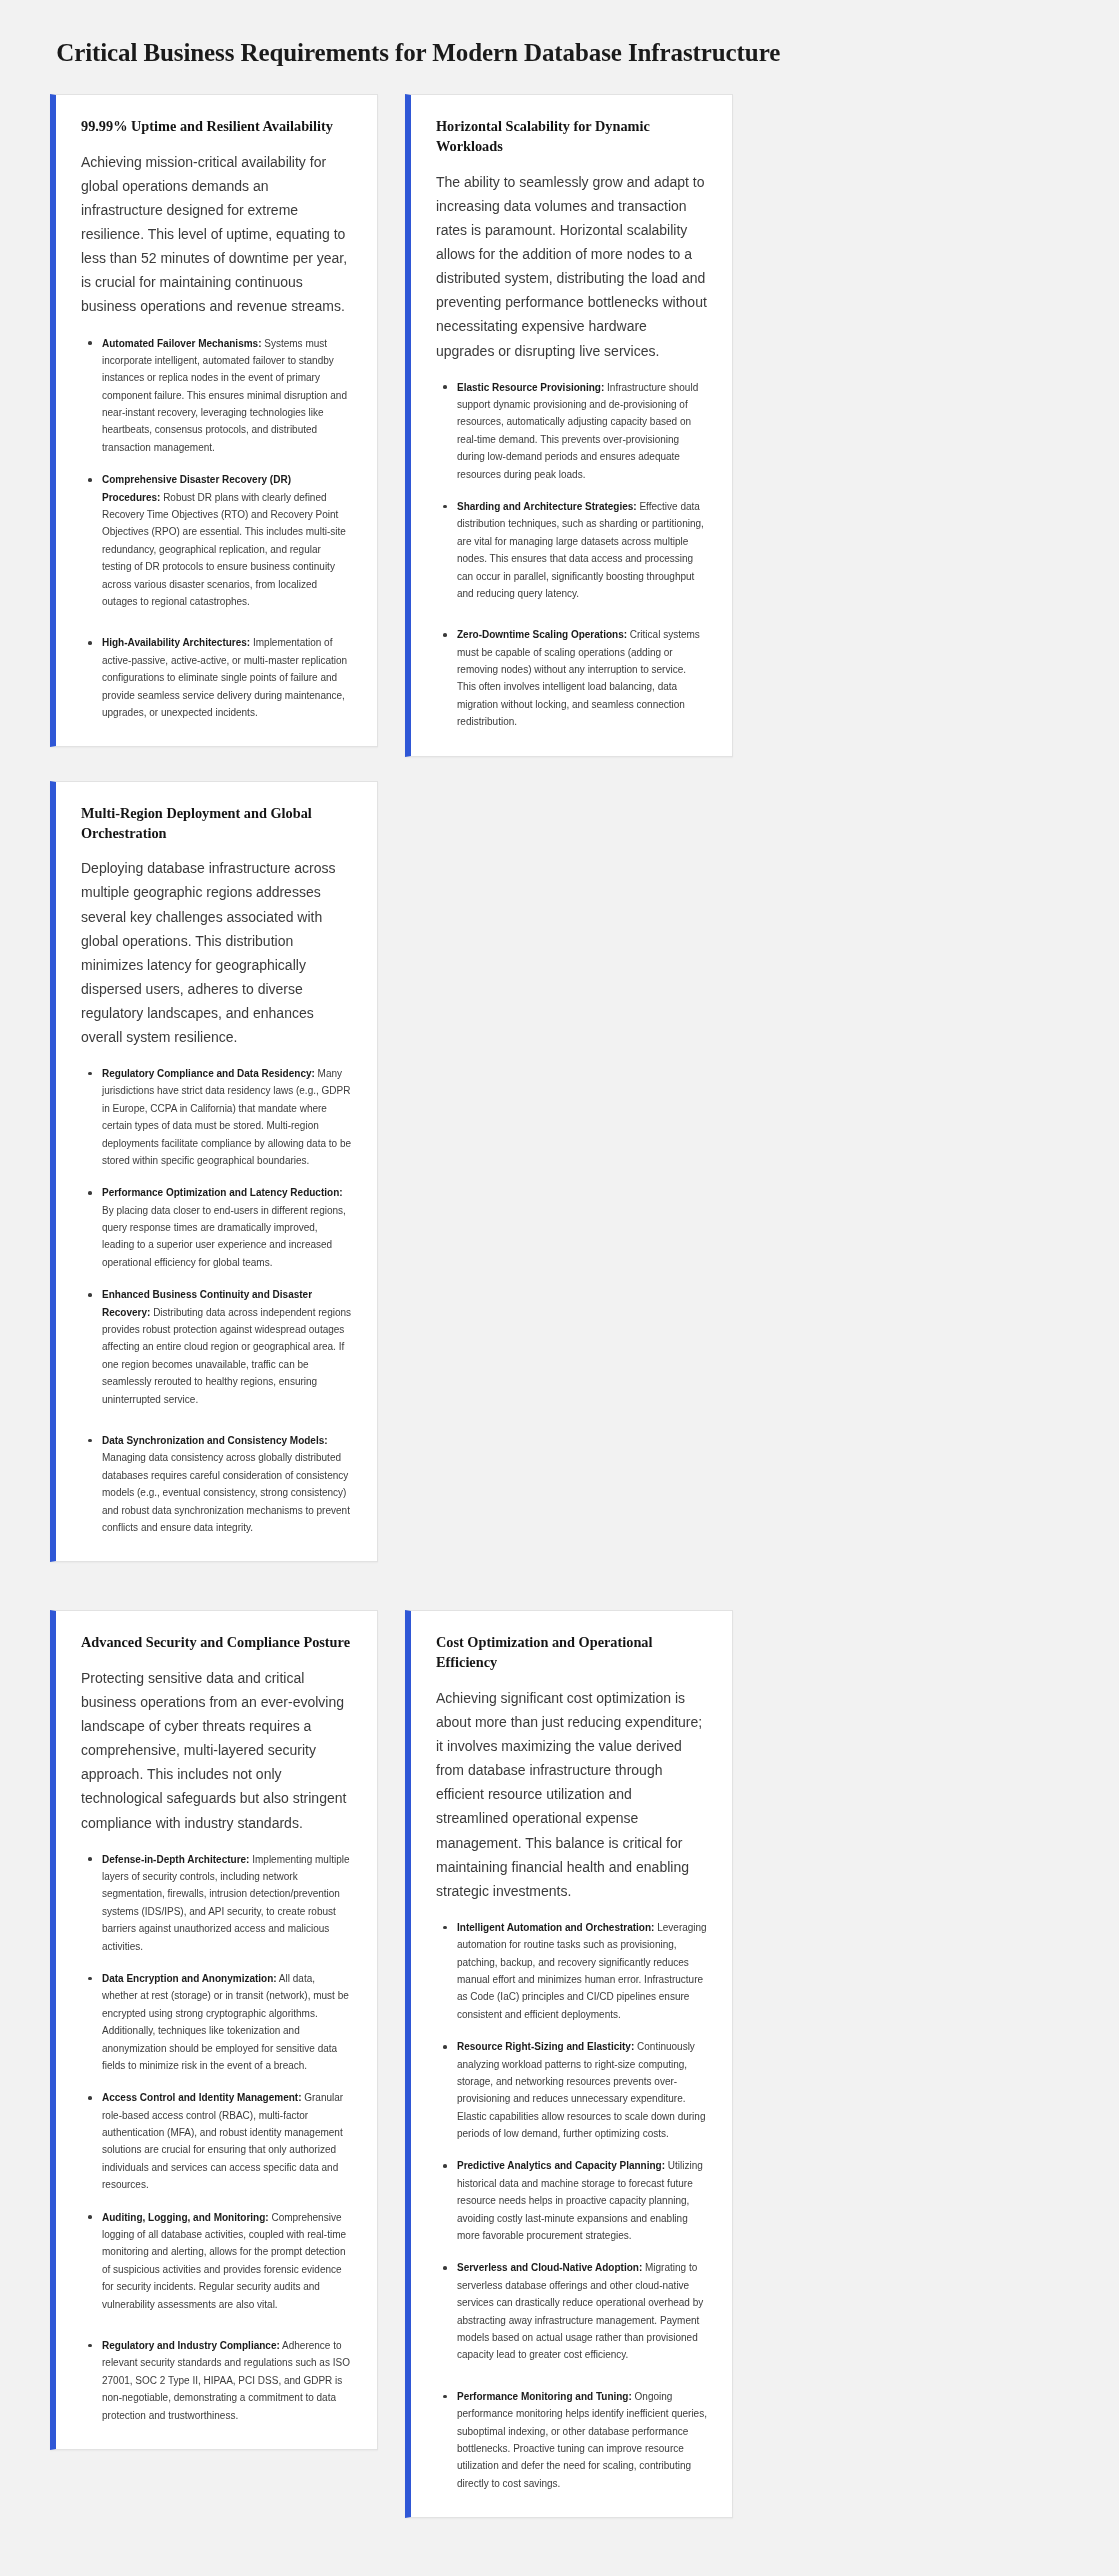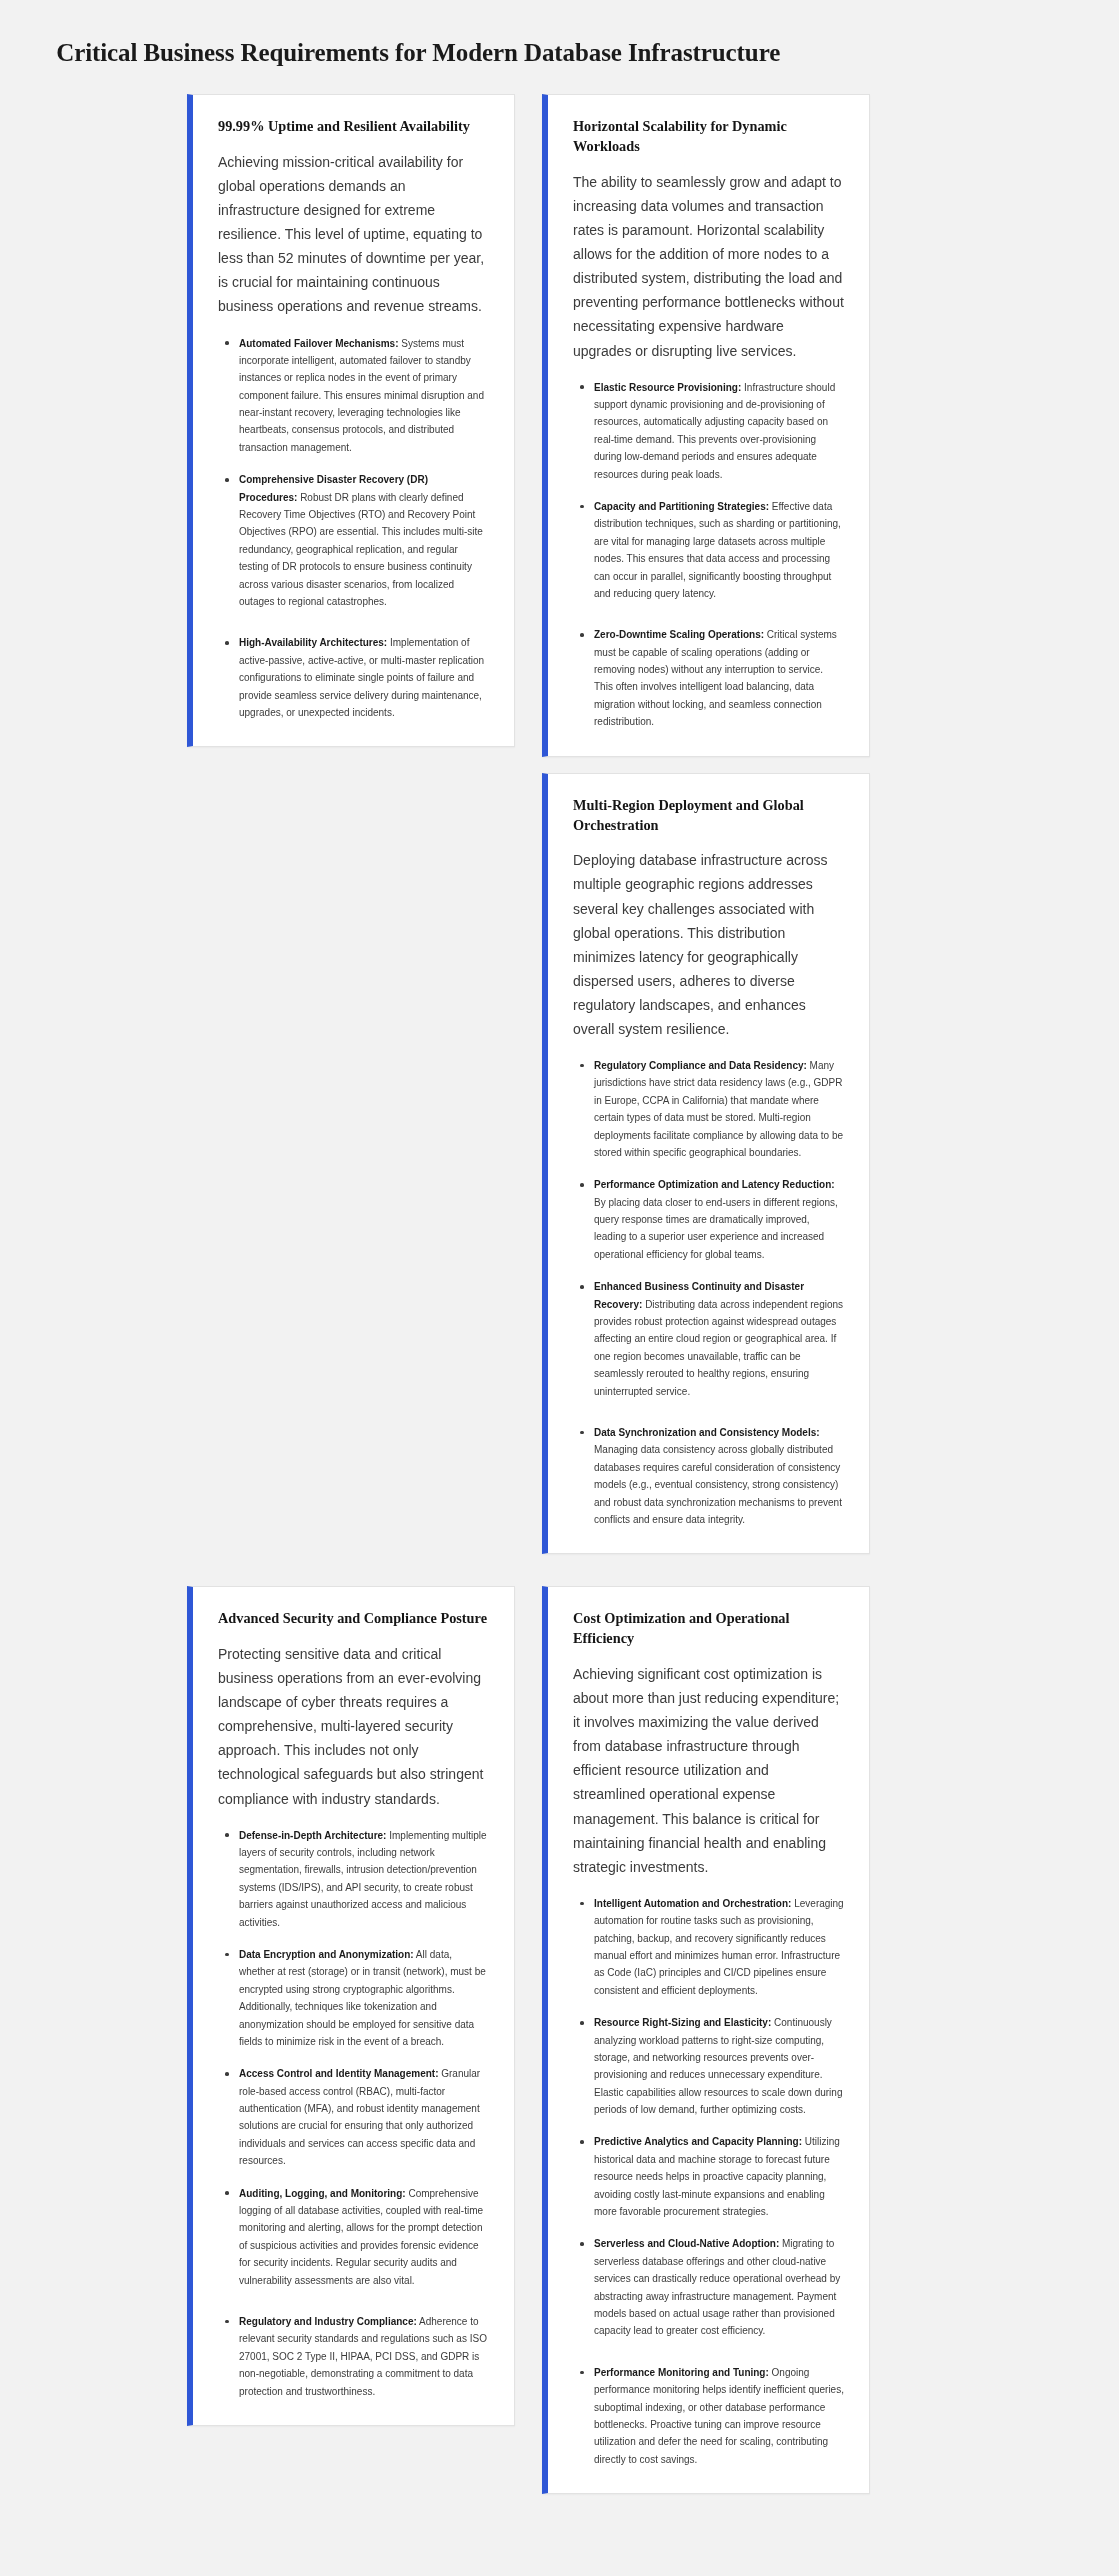--- a/index.html
+++ b/index.html
@@ -22,23 +22,22 @@
     font-weight: bold;
     font-size: 25px;
     line-height: 1.25;
     color: #1a1a1a;
     margin: 0 0 26px 6.2px;
     letter-spacing: -0.1px;
   }
   .grid {
     display: flex;
     flex-wrap: wrap;
-    gap: 16px 27px;
+    gap: 24px 27px;
     align-items: flex-start;
-    justify-content: flex-end;
   }
   .card {
     position: relative;
     box-sizing: border-box;
     width: 328px;
     background: #ffffff;
     border: 0.6px solid #e2e2e2;
     border-left: 6.2px solid #2f57d6;
     padding: 21px 25px 25px 25px;
     box-shadow: 0 0.6px 1.2px rgba(0,0,0,0.04);
@@ -110,21 +109,21 @@
         <li><b>Comprehensive Disaster Recovery (DR) Procedures:</b><span> Robust DR plans with clearly defined Recovery Time Objectives (RTO) and Recovery Point Objectives (RPO) are essential. This includes multi-site redundancy, geographical replication, and regular testing of DR protocols to ensure business continuity across various disaster scenarios, from localized outages to regional catastrophes.</span></li>
         <li><b>High-Availability Architectures:</b><span> Implementation of active-passive, active-active, or multi-master replication configurations to eliminate single points of failure and provide seamless service delivery during maintenance, upgrades, or unexpected incidents.</span></li>
       </ul>
     </section>
 
     <section class="card">
       <h2>Horizontal Scalability for Dynamic Workloads</h2>
       <p class="intro">The ability to seamlessly grow and adapt to increasing data volumes and transaction rates is paramount. Horizontal scalability allows for the addition of more nodes to a distributed system, distributing the load and preventing performance bottlenecks without necessitating expensive hardware upgrades or disrupting live services.</p>
       <ul>
         <li><b>Elastic Resource Provisioning:</b><span> Infrastructure should support dynamic provisioning and de-provisioning of resources, automatically adjusting capacity based on real-time demand. This prevents over-provisioning during low-demand periods and ensures adequate resources during peak loads.</span></li>
-        <li><b>Capacity and Partitioning Strategies:</b><span> Effective data distribution techniques, such as sharding or partitioning, are vital for managing large datasets across multiple nodes. This ensures that data access and processing can occur in parallel, significantly boosting throughput and reducing query latency.</span></li>
+        <li><b>Sharding and Architecture Strategies:</b><span> Effective data distribution techniques, such as sharding or partitioning, are vital for managing large datasets across multiple nodes. This ensures that data access and processing can occur in parallel, significantly boosting throughput and reducing query latency.</span></li>
         <li><b>Zero-Downtime Scaling Operations:</b><span> Critical systems must be capable of scaling operations (adding or removing nodes) without any interruption to service. This often involves intelligent load balancing, data migration without locking, and seamless connection redistribution.</span></li>
       </ul>
     </section>
 
     <section class="card">
       <h2>Multi-Region Deployment and Global Orchestration</h2>
       <p class="intro">Deploying database infrastructure across multiple geographic regions addresses several key challenges associated with global operations. This distribution minimizes latency for geographically dispersed users, adheres to diverse regulatory landscapes, and enhances overall system resilience.</p>
       <ul>
         <li><b>Regulatory Compliance and Data Residency:</b><span> Many jurisdictions have strict data residency laws (e.g., GDPR in Europe, CCPA in California) that mandate where certain types of data must be stored. Multi-region deployments facilitate compliance by allowing data to be stored within specific geographical boundaries.</span></li>
         <li><b>Performance Optimization and Latency Reduction:</b><span> By placing data closer to end-users in different regions, query response times are dramatically improved, leading to a superior user experience and increased operational efficiency for global teams.</span></li>

